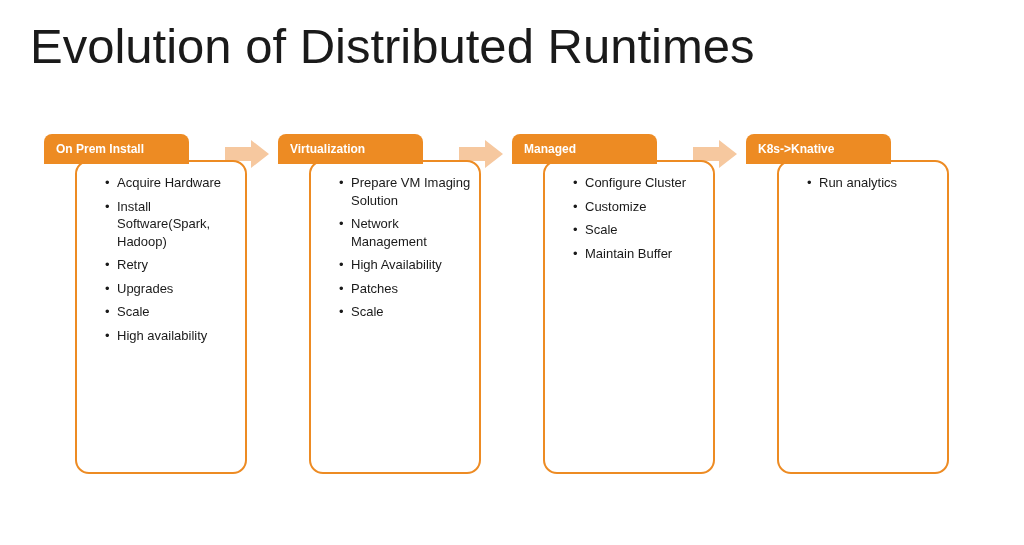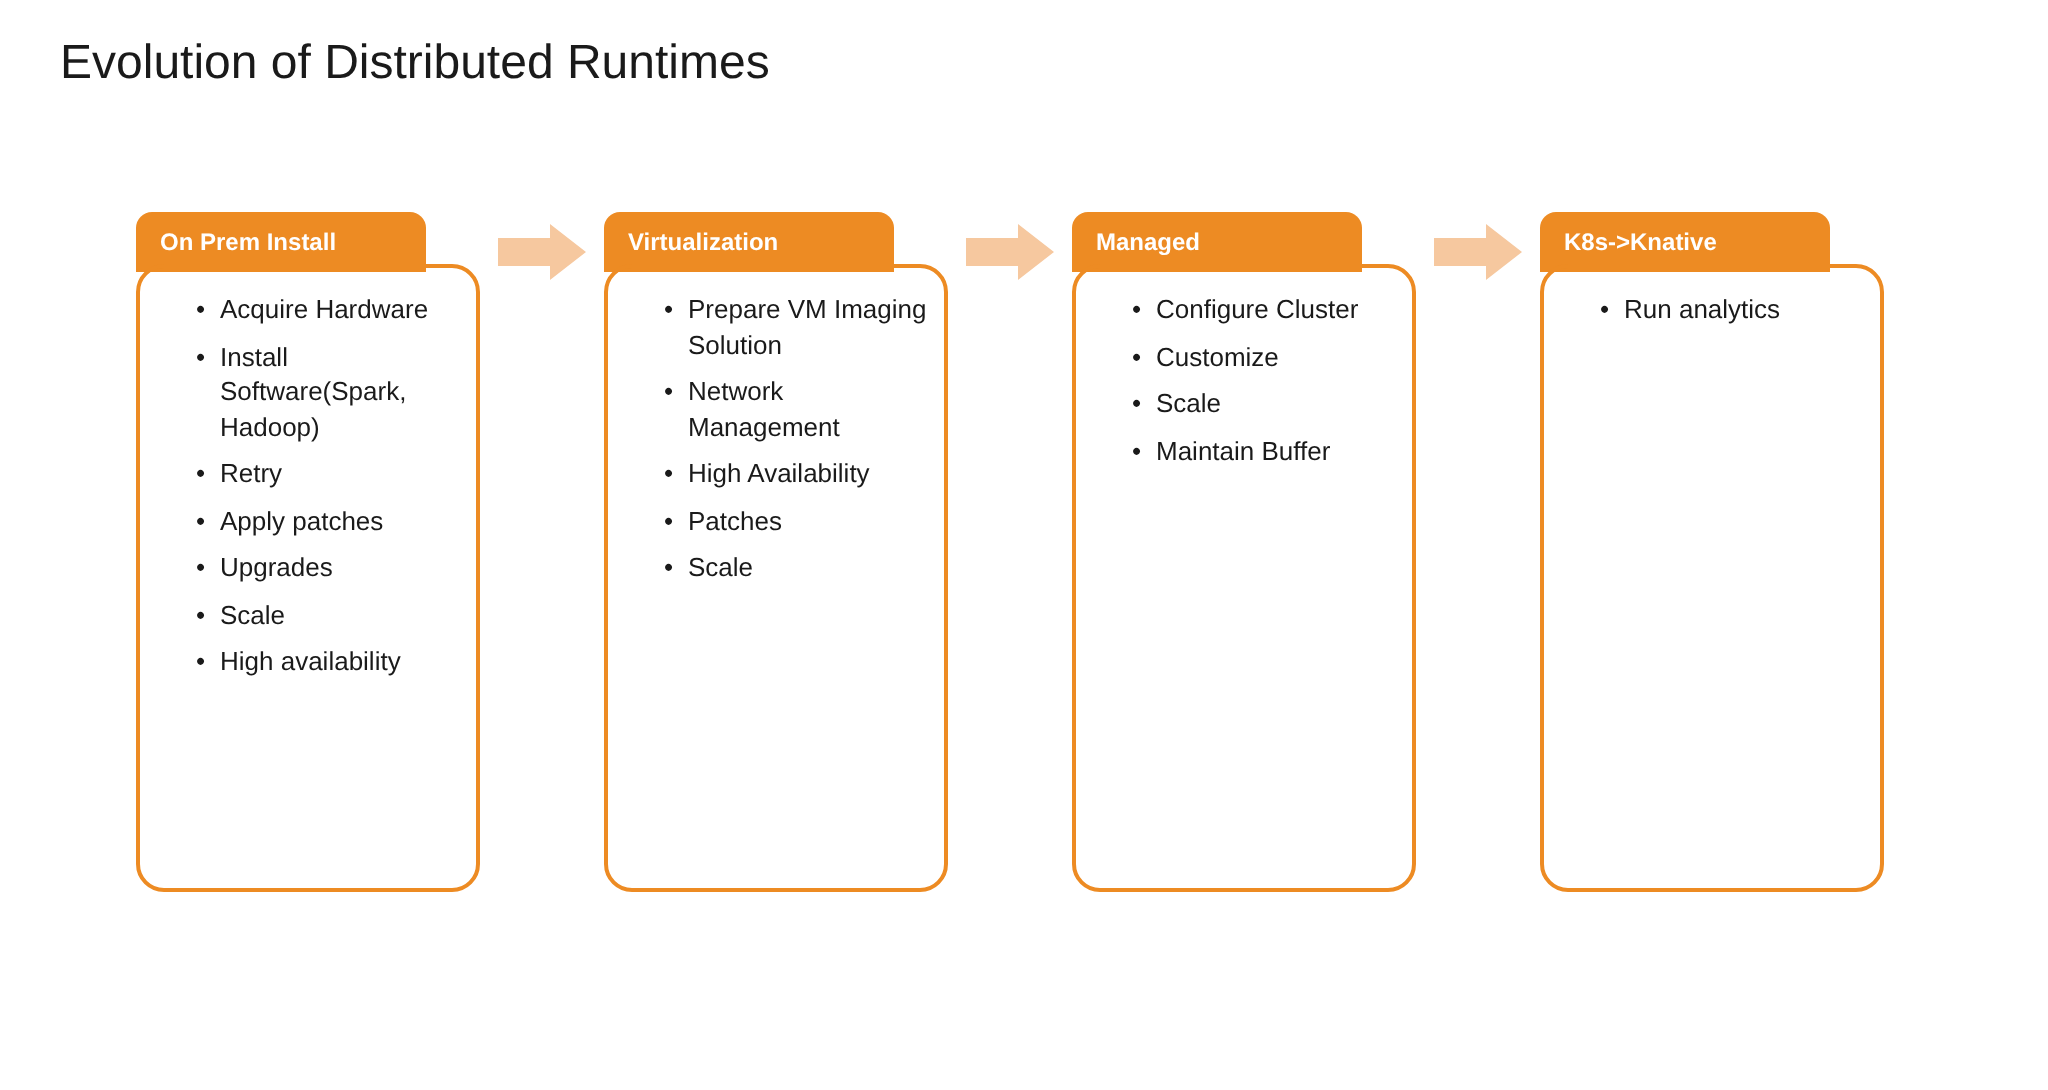--- a/index.html
+++ b/index.html
@@ -9,29 +9,29 @@
     }
     body {
       width: 1024px;
       height: 545px;
       background: #ffffff;
       font-family: 'Segoe UI', Arial, sans-serif;
       overflow: hidden;
       position: relative;
     }
     .title {
-      font-size: 24px;
+      font-size: 49px;
       font-weight: 300;
       color: #1a1a1a;
       padding: 18px 0 0 30px;
     }
     .diagram {
       display: flex;
       align-items: flex-start;
-      padding: 60px 30px 0 68px;
+      padding: 60px 30px 0 44px;
       gap: 0;
     }
     .phase {
       display: flex;
       flex-direction: column;
       width: 172px;
       position: relative;
     }
     .phase-header {
       background: #ED8B23;
@@ -42,20 +42,21 @@
       border-radius: 8px 8px 0 0;
       width: 145px;
     }
     .phase-body {
       border: 2px solid #ED8B23;
       border-radius: 14px;
       padding: 12px 6px 12px 28px;
       margin-top: -4px;
       height: 314px;
       width: 172px;
+      margin-left: 31px;
     }
     .phase-body ul {
       list-style: none;
       padding: 0;
     }
     .phase-body li {
       font-size: 13px;
       color: #1a1a1a;
       margin-bottom: 6px;
       position: relative;
@@ -86,21 +87,20 @@
 
 <div class="diagram">
 
   <div class="phase">
     <div class="phase-header">On Prem Install</div>
     <div class="phase-body">
       <ul>
         <li>Acquire Hardware</li>
         <li>Install Software(Spark, Hadoop)</li>
         <li>Retry</li>
-        <li>Apply patches</li>
         <li>Upgrades</li>
         <li>Scale</li>
         <li>High availability</li>
       </ul>
     </div>
   </div>
 
   <div class="arrow">
     <svg width="44" height="28" viewBox="0 0 44 28">
       <polygon points="0,7 26,7 26,0 44,14 26,28 26,21 0,21" fill="#F6C89F"></polygon>

